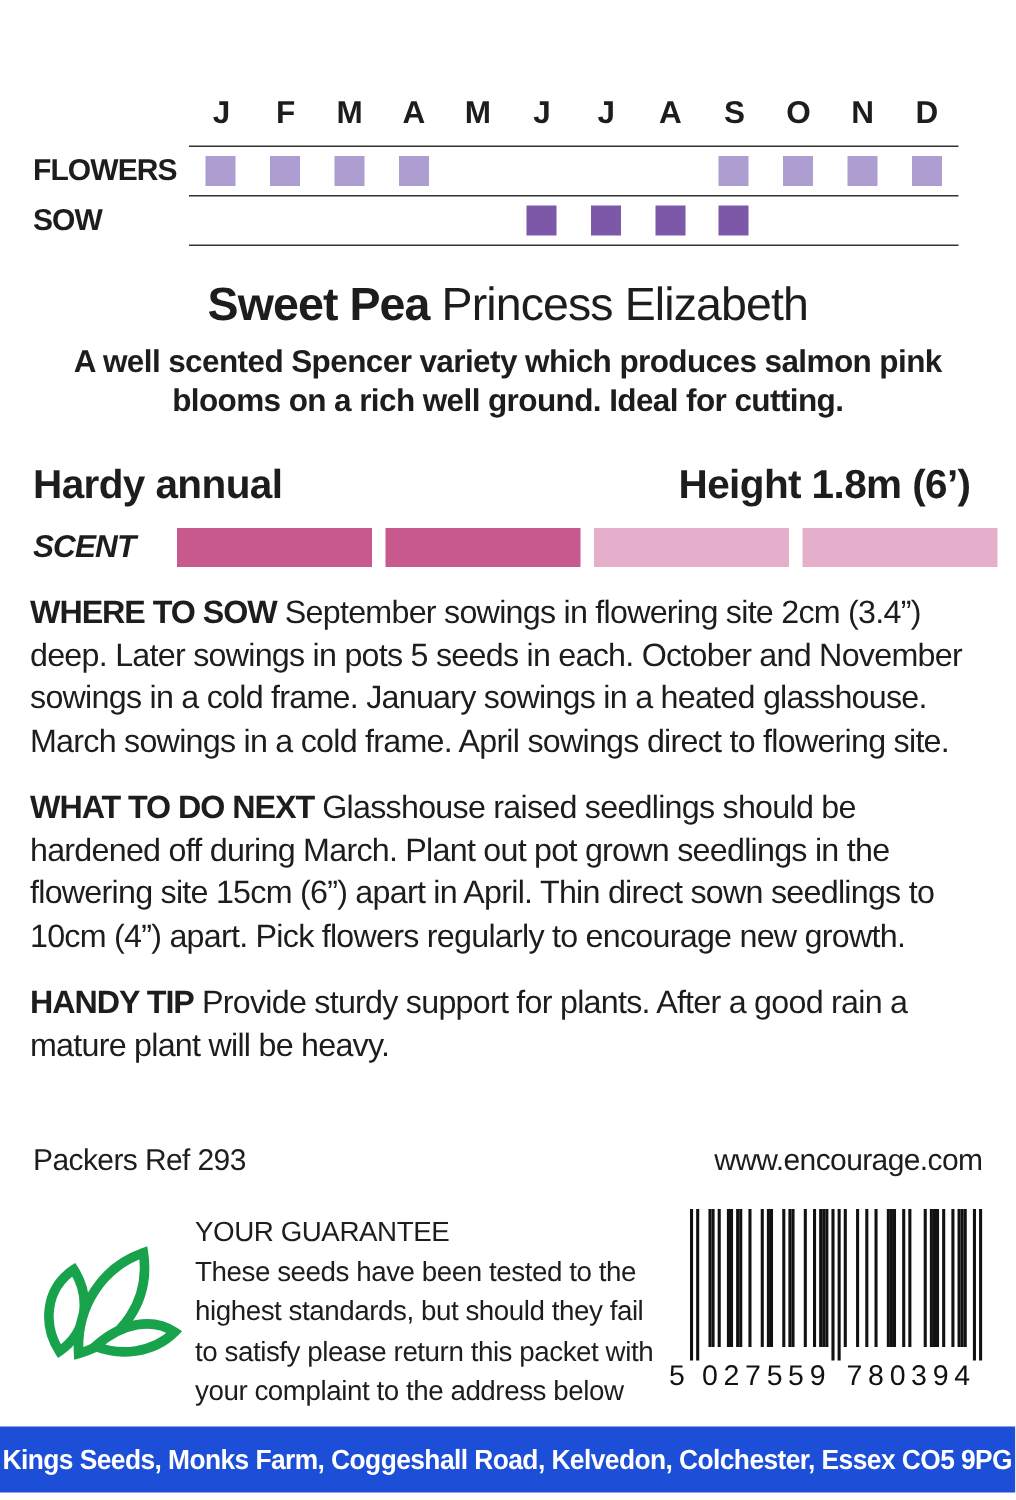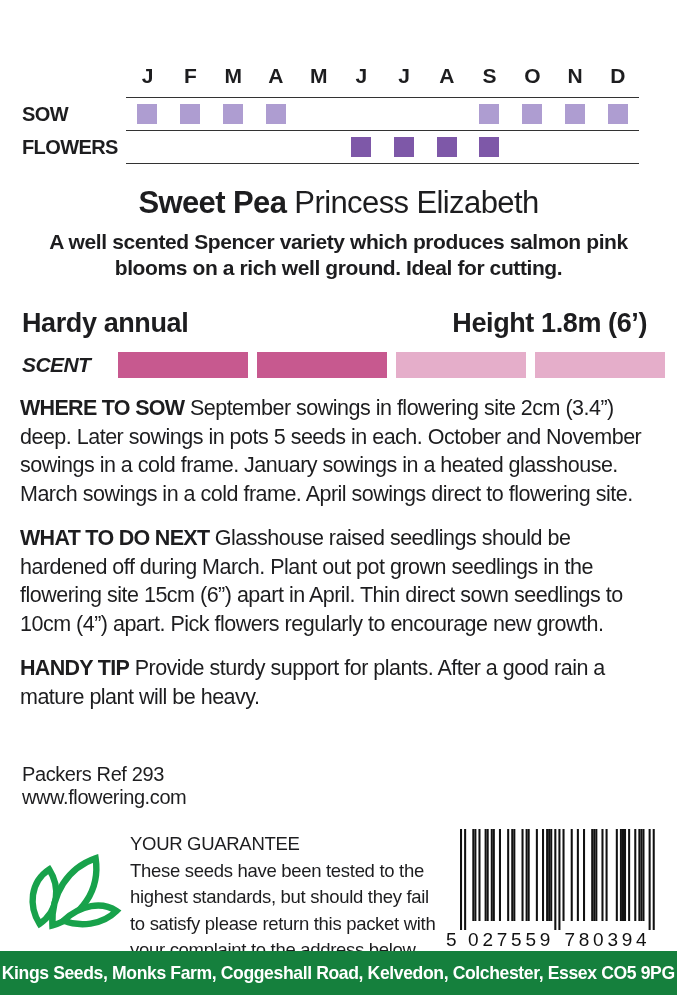--- a/index.html
+++ b/index.html
@@ -62,21 +62,21 @@
   
   .para {
     margin:16px 18px 0 20px;
     font-size:21.5px; line-height:28.5px; letter-spacing:-0.5px;
   }
   .para b { letter-spacing:-0.7px; }
 
   
   .meta-row {
     margin:52px 22px 0 22px; display:flex; justify-content:space-between;
-    font-size:20px; letter-spacing:-0.4px;flex-direction:column;
+    font-size:20px; letter-spacing:-0.4px;
   }
 
   
   .bottom { margin:20px 18px 0 22px; display:flex; }
   .logo-box { width:108px; padding-top:14px; }
   .guarantee-text { width:308px; font-size:18.5px; line-height:26.5px; letter-spacing:-0.3px; padding-top:2px; }
   .guarantee-text .gh { display:block; }
   .barcode-box { flex:1; display:flex; justify-content:flex-end; padding-top:0px; }
 
   
@@ -90,22 +90,22 @@
   }
 </style>
 </head>
 <body>
 
 <div class="page">
 
   <div class="cal">
     <div class="cal-left">
       <div class="spacer"></div>
+      <div class="row-label">FLOWERS</div>
       <div class="row-label">SOW</div>
-      <div class="row-label">FLOWERS</div>
     </div>
     <div class="cal-right">
       <div class="months-row">
           <div class="month">J</div>
           <div class="month">F</div>
           <div class="month">M</div>
           <div class="month">A</div>
           <div class="month">M</div>
           <div class="month">J</div>
           <div class="month">J</div>
@@ -194,21 +194,21 @@
   </div>
   <div class="para">
     <b>WHAT TO DO NEXT</b><span> Glasshouse raised seedlings should be hardened off during March. Plant out pot grown seedlings in the flowering site 15cm (6”) apart in April. Thin direct sown seedlings to 10cm (4”) apart. Pick flowers regularly to encourage new growth.</span>
   </div>
   <div class="para">
     <b>HANDY TIP</b><span> Provide sturdy support for plants. After a good rain a mature plant will be heavy.</span>
   </div>
 
   <div class="meta-row">
     <span>Packers Ref 293</span>
-    <span>www.flowering.com</span>
+    <span>www.encourage.com</span>
   </div>
 
   <div class="bottom">
     <div class="logo-box">
       <svg width="100" height="100" viewBox="0 0 125 115">
         <g fill="#ffffff" stroke-width="8" stroke-linejoin="miter" stroke="#18a24b">
           <path d="M22,96 C8,74 10,44 34,28 C48,50 46,80 22,96 Z"></path>
           <path d="M38,98 C36,58 58,26 92,14 C98,54 74,88 38,98 Z"></path>
           <path d="M52,92 C74,72 100,68 118,80 C100,98 72,100 52,92 Z"></path>
         </g>
@@ -277,17 +277,17 @@
             <text x="140.0" y="117" text-anchor="middle">8</text>
             <text x="154.4" y="117" text-anchor="middle">0</text>
             <text x="168.7" y="117" text-anchor="middle">3</text>
             <text x="183.1" y="117" text-anchor="middle">9</text>
             <text x="197.4" y="117" text-anchor="middle">4</text>
           </g>
         </svg>
       </div>
   </div>
 
-  <div class="footer" style="background: #15803d;">
+  <div class="footer" style="background: #1d4ed8;">
     <span class="footer-text">Kings Seeds, Monks Farm, Coggeshall Road, Kelvedon, Colchester, Essex CO5 9PG</span>
   </div>
 
 </div>
 
 </body></html>

